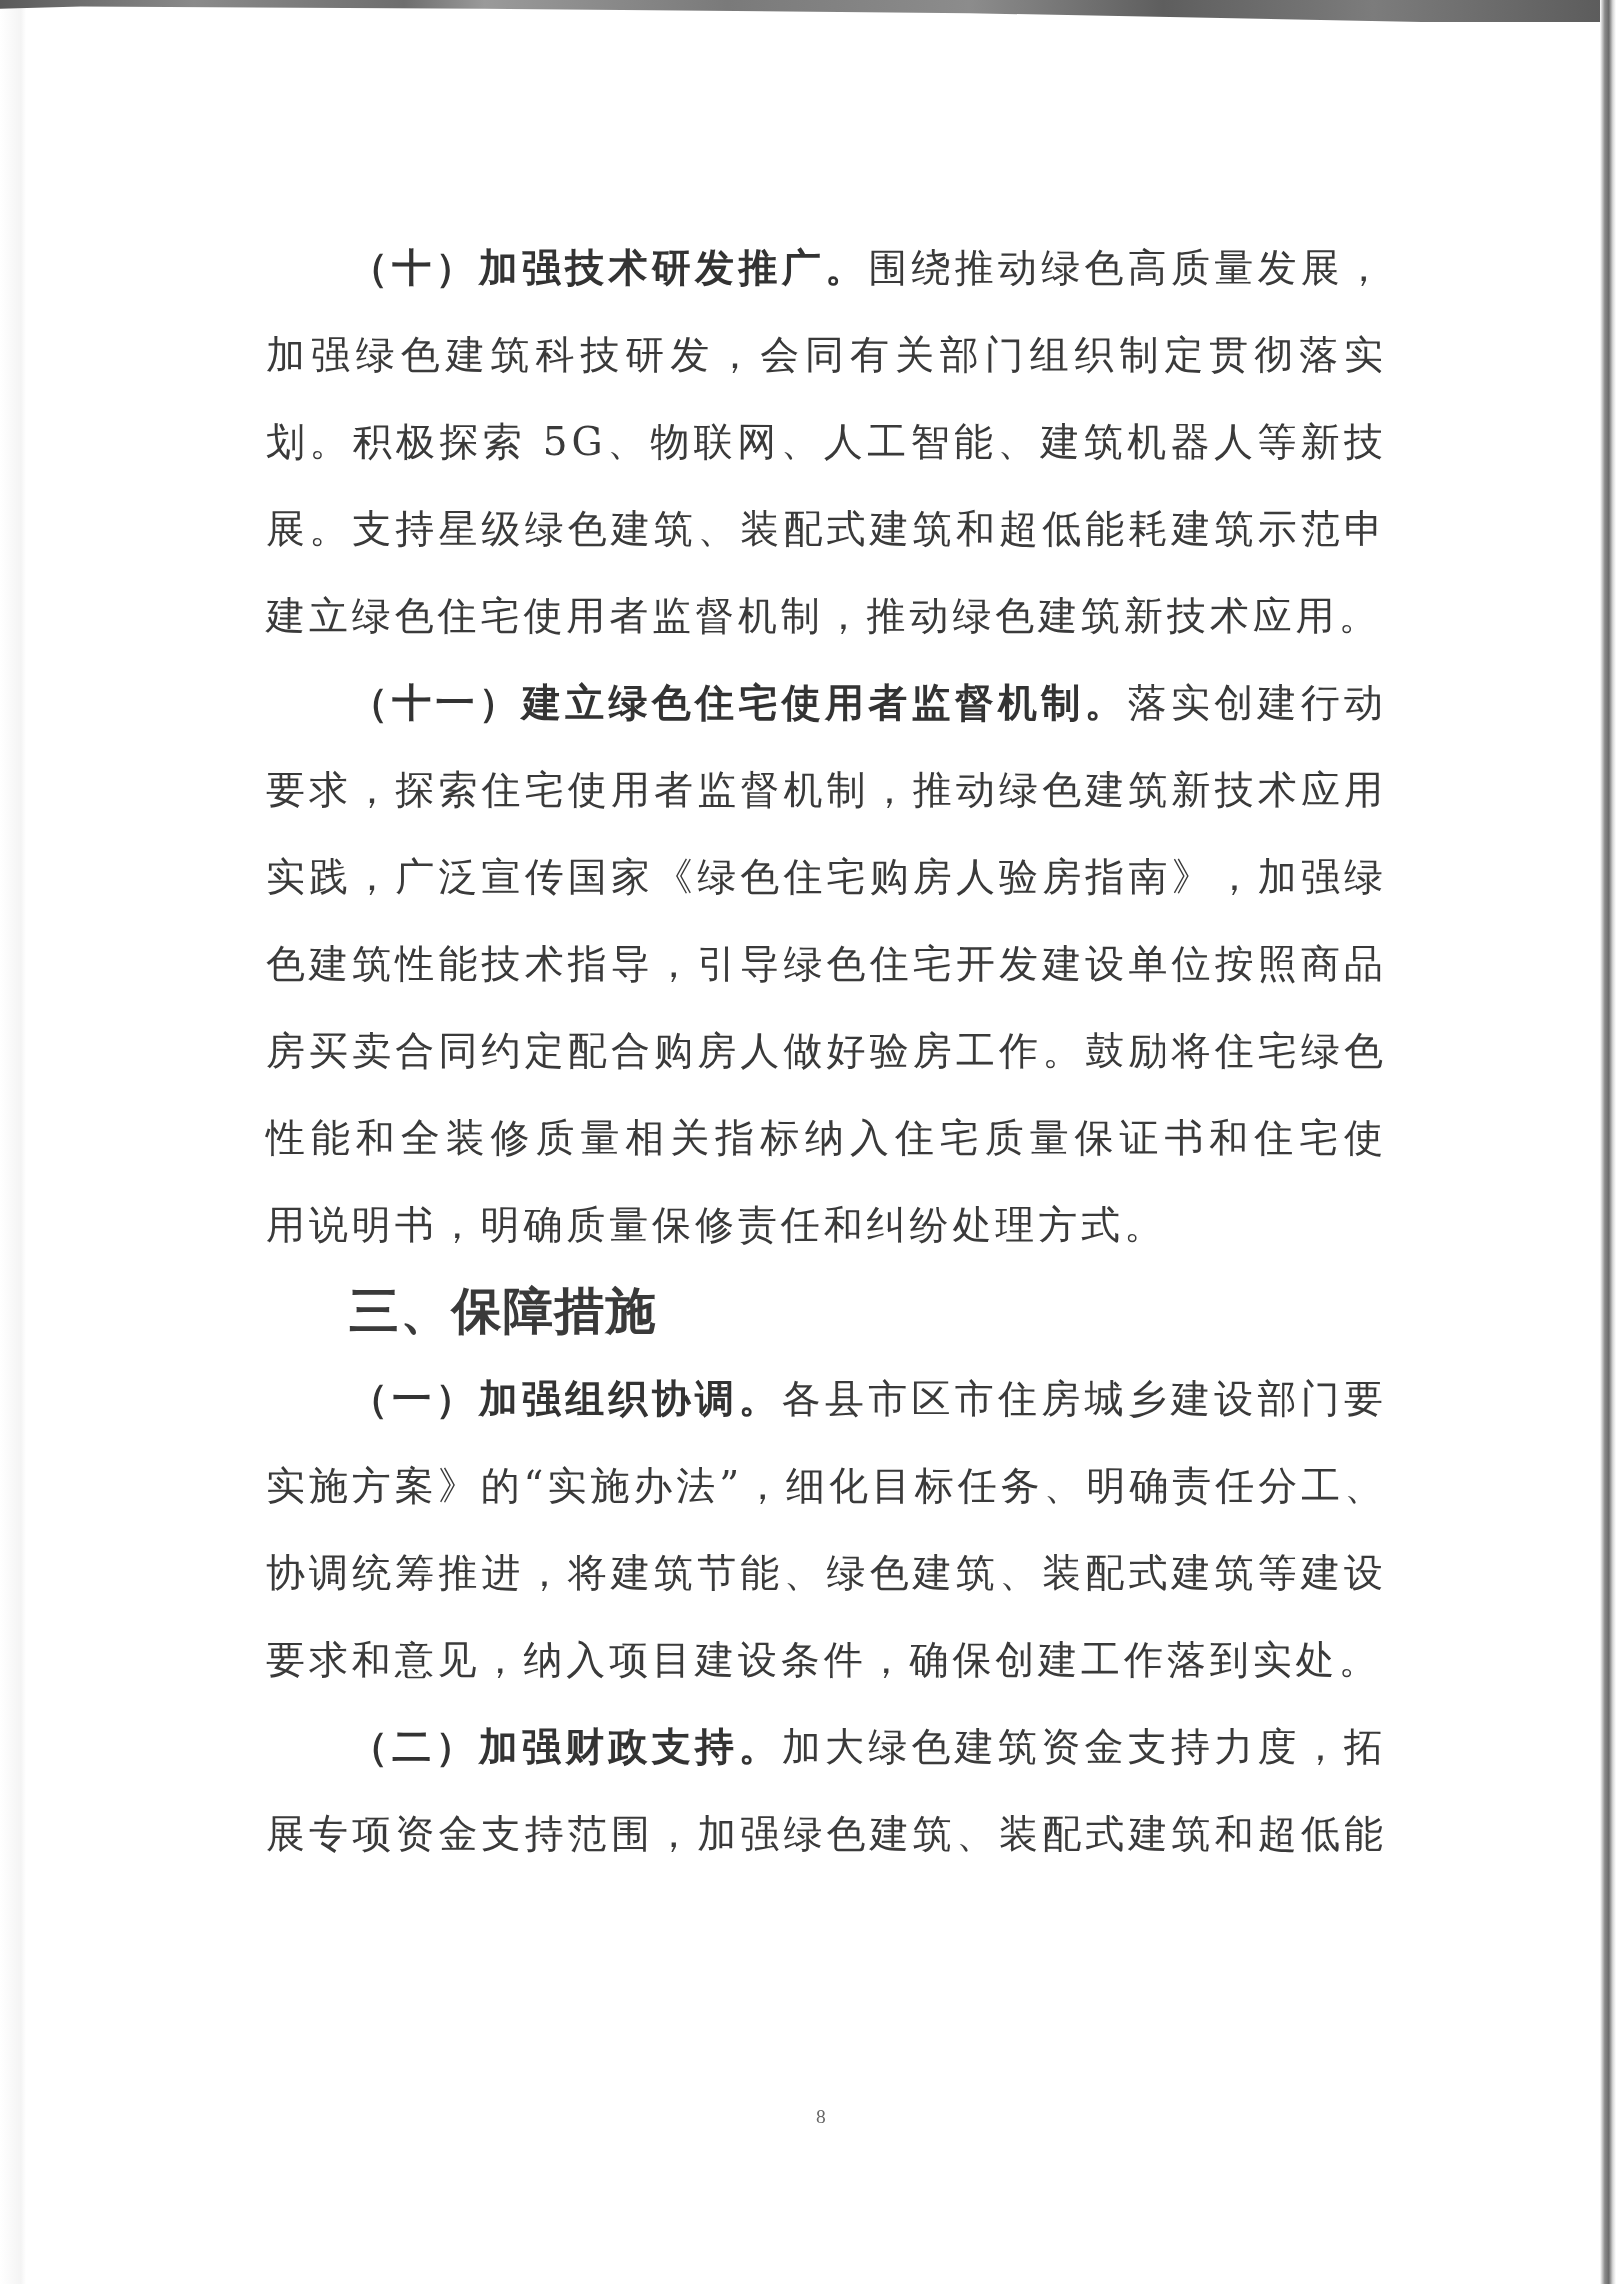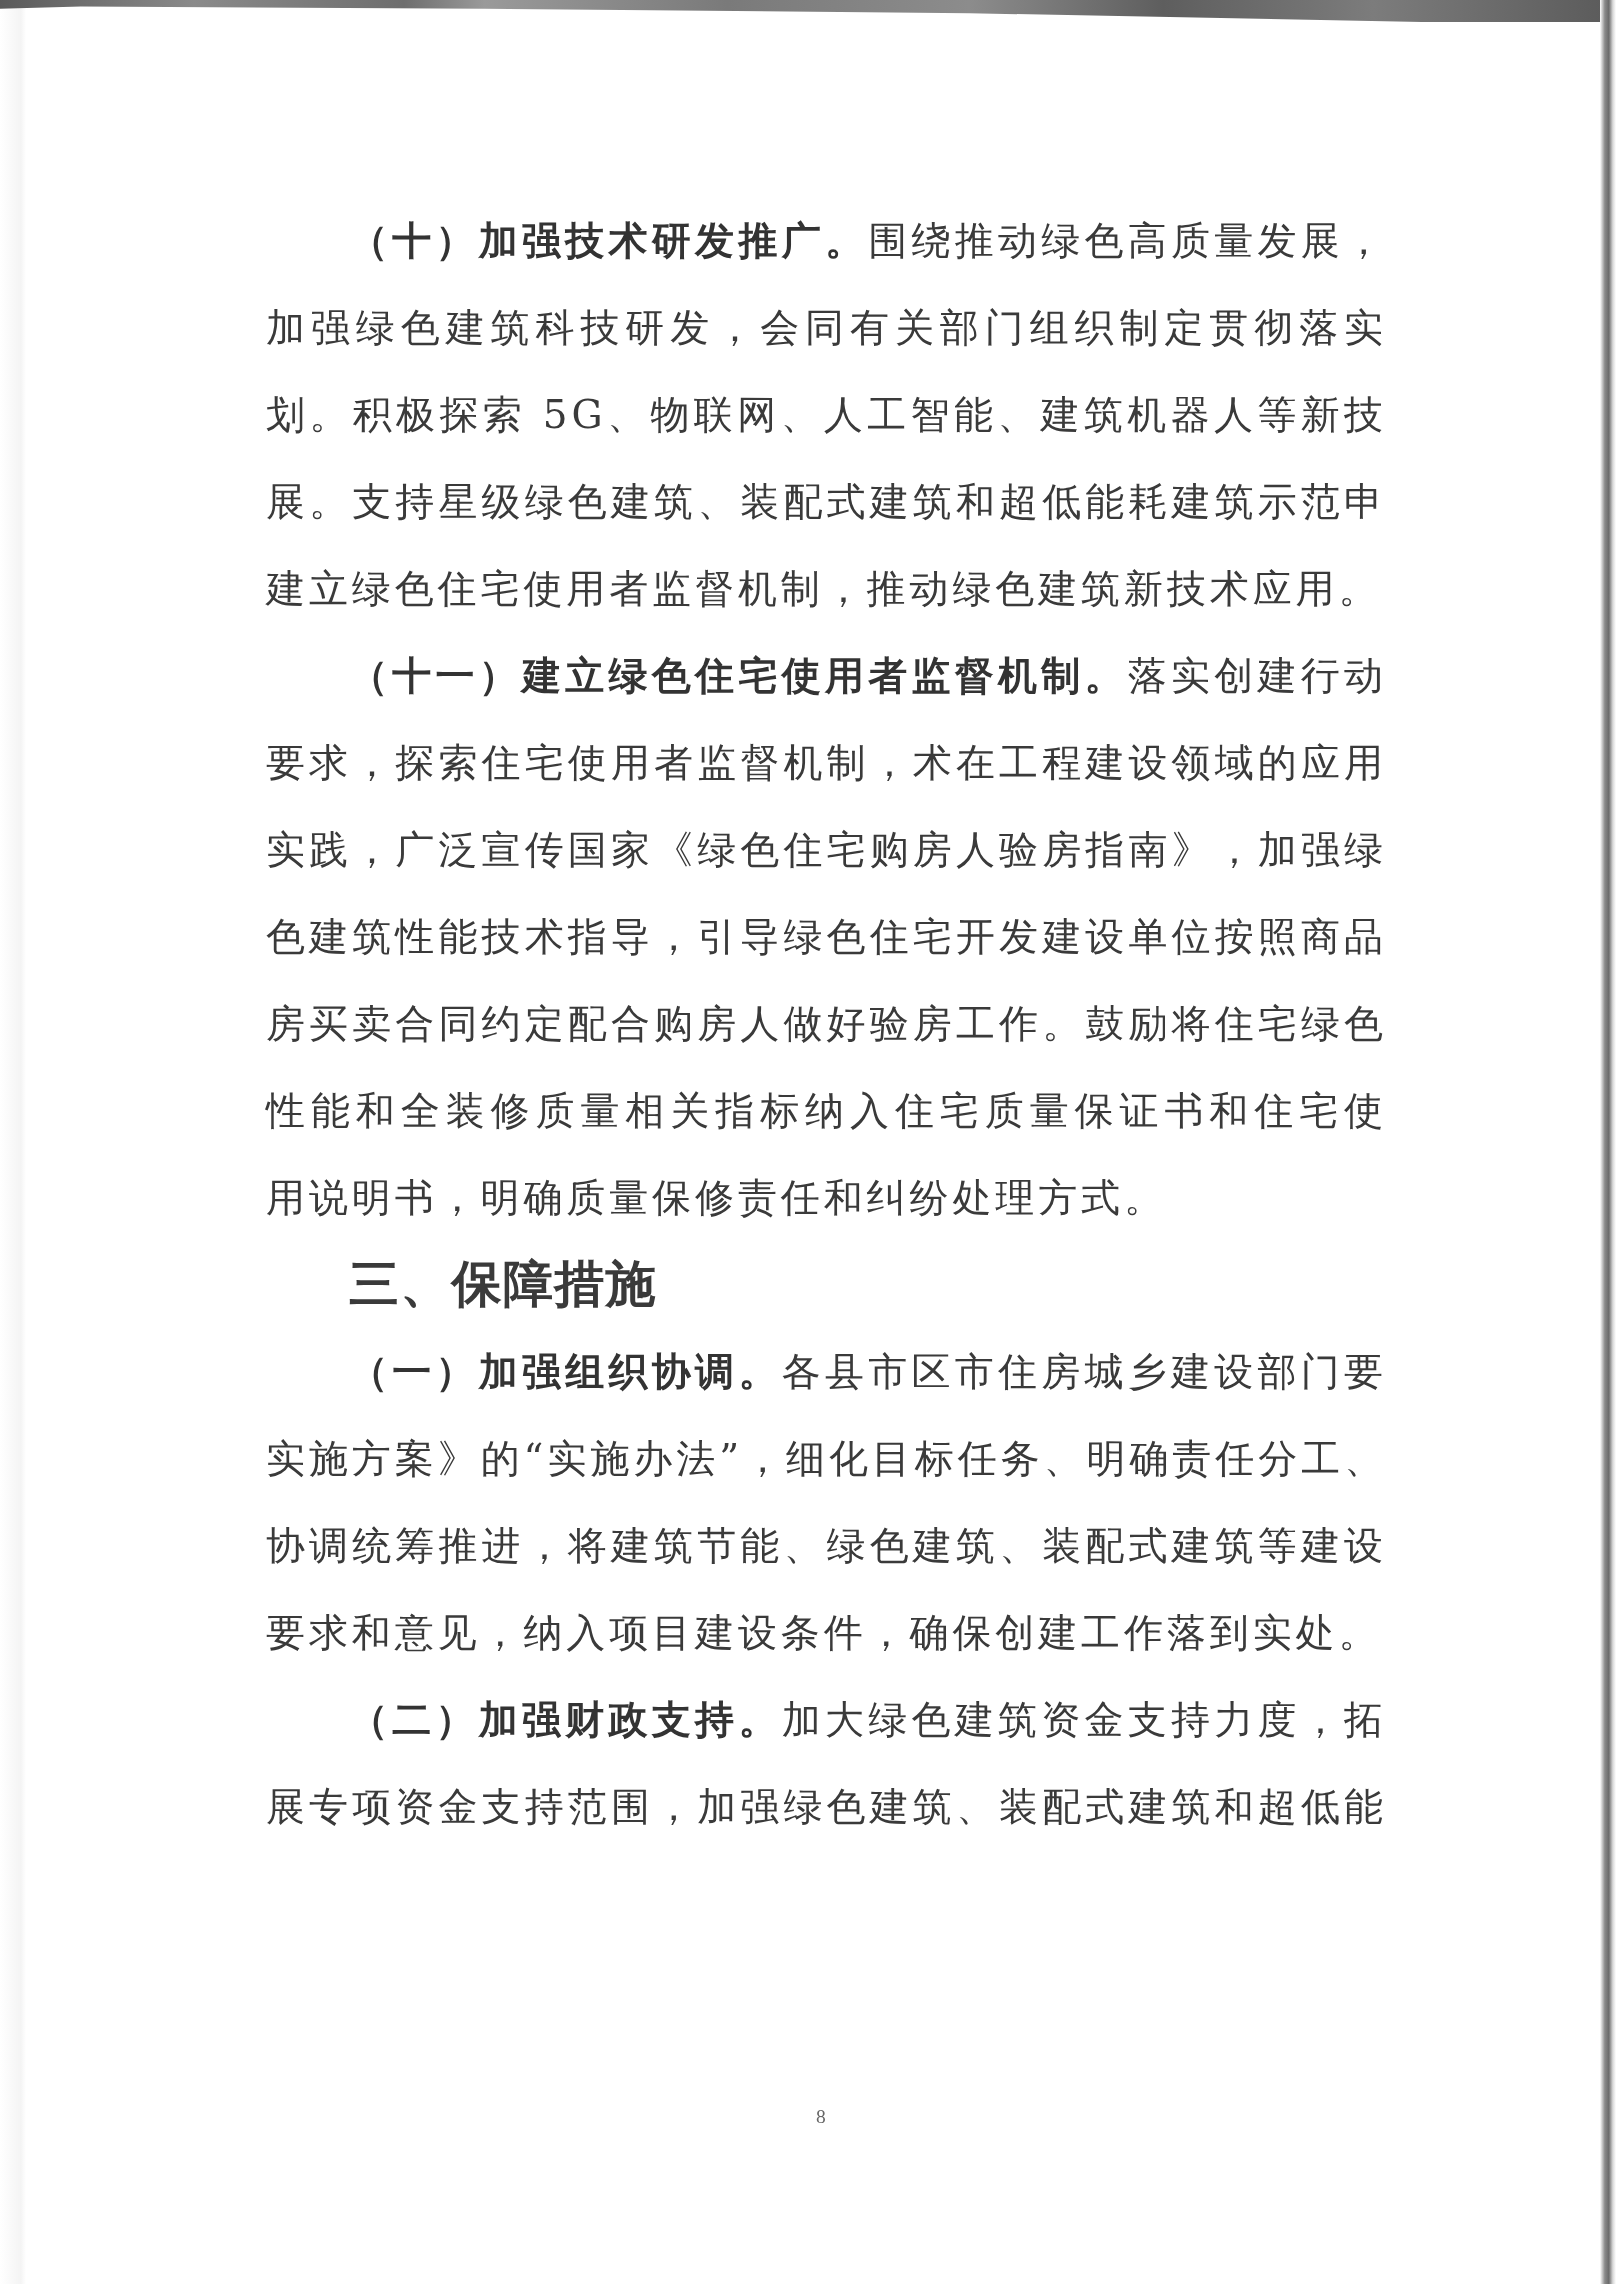--- a/index.html
+++ b/index.html
@@ -31,21 +31,21 @@
     }
     .scan-left {
       position: absolute;
       top: 0; left: 0;
       width: 26px; height: 2284px;
       background: linear-gradient(90deg, #ffffff 0%, #f4f4f4 80%, #ffffff 100%);
     }
     .page {
       position: absolute;
       left: 266px;
-      top: 197px;
+      top: 224px;
       width: 1121px;
     }
     .line {
       height: 87px;
       line-height: 87px;
       font-size: 39px;
       letter-spacing: 3.9px;
       white-space: nowrap;
       text-align: justify;
       text-align-last: justify;
@@ -91,21 +91,21 @@
   <div>
     <div class="line indent"><span class="run-head">（十）加强技术研发推广。</span><span>围绕推动绿色高质量发展，</span></div>
     <div class="line">加强绿色建筑科技研发，会同有关部门组织制定贯彻落实</div>
     <div class="line">划。积极探索 5G、物联网、人工智能、建筑机器人等新技</div>
     <div class="line">展。支持星级绿色建筑、装配式建筑和超低能耗建筑示范申</div>
     <div class="line last">建立绿色住宅使用者监督机制，推动绿色建筑新技术应用。</div>
   </div>
 
   <div>
     <div class="line indent"><span class="run-head">（十一）建立绿色住宅使用者监督机制。</span><span>落实创建行动</span></div>
-    <div class="line">要求，探索住宅使用者监督机制，术在工程建设领域的应用</div>
+    <div class="line">要求，探索住宅使用者监督机制，推动绿色建筑新技术应用</div>
     <div class="line">实践，广泛宣传国家《绿色住宅购房人验房指南》，加强绿</div>
     <div class="line">色建筑性能技术指导，引导绿色住宅开发建设单位按照商品</div>
     <div class="line">房买卖合同约定配合购房人做好验房工作。鼓励将住宅绿色</div>
     <div class="line">性能和全装修质量相关指标纳入住宅质量保证书和住宅使</div>
     <div class="line last">用说明书，明确质量保修责任和纠纷处理方式。</div>
   </div>
 
   <div class="section-heading">三、保障措施</div>
 
   <div>

